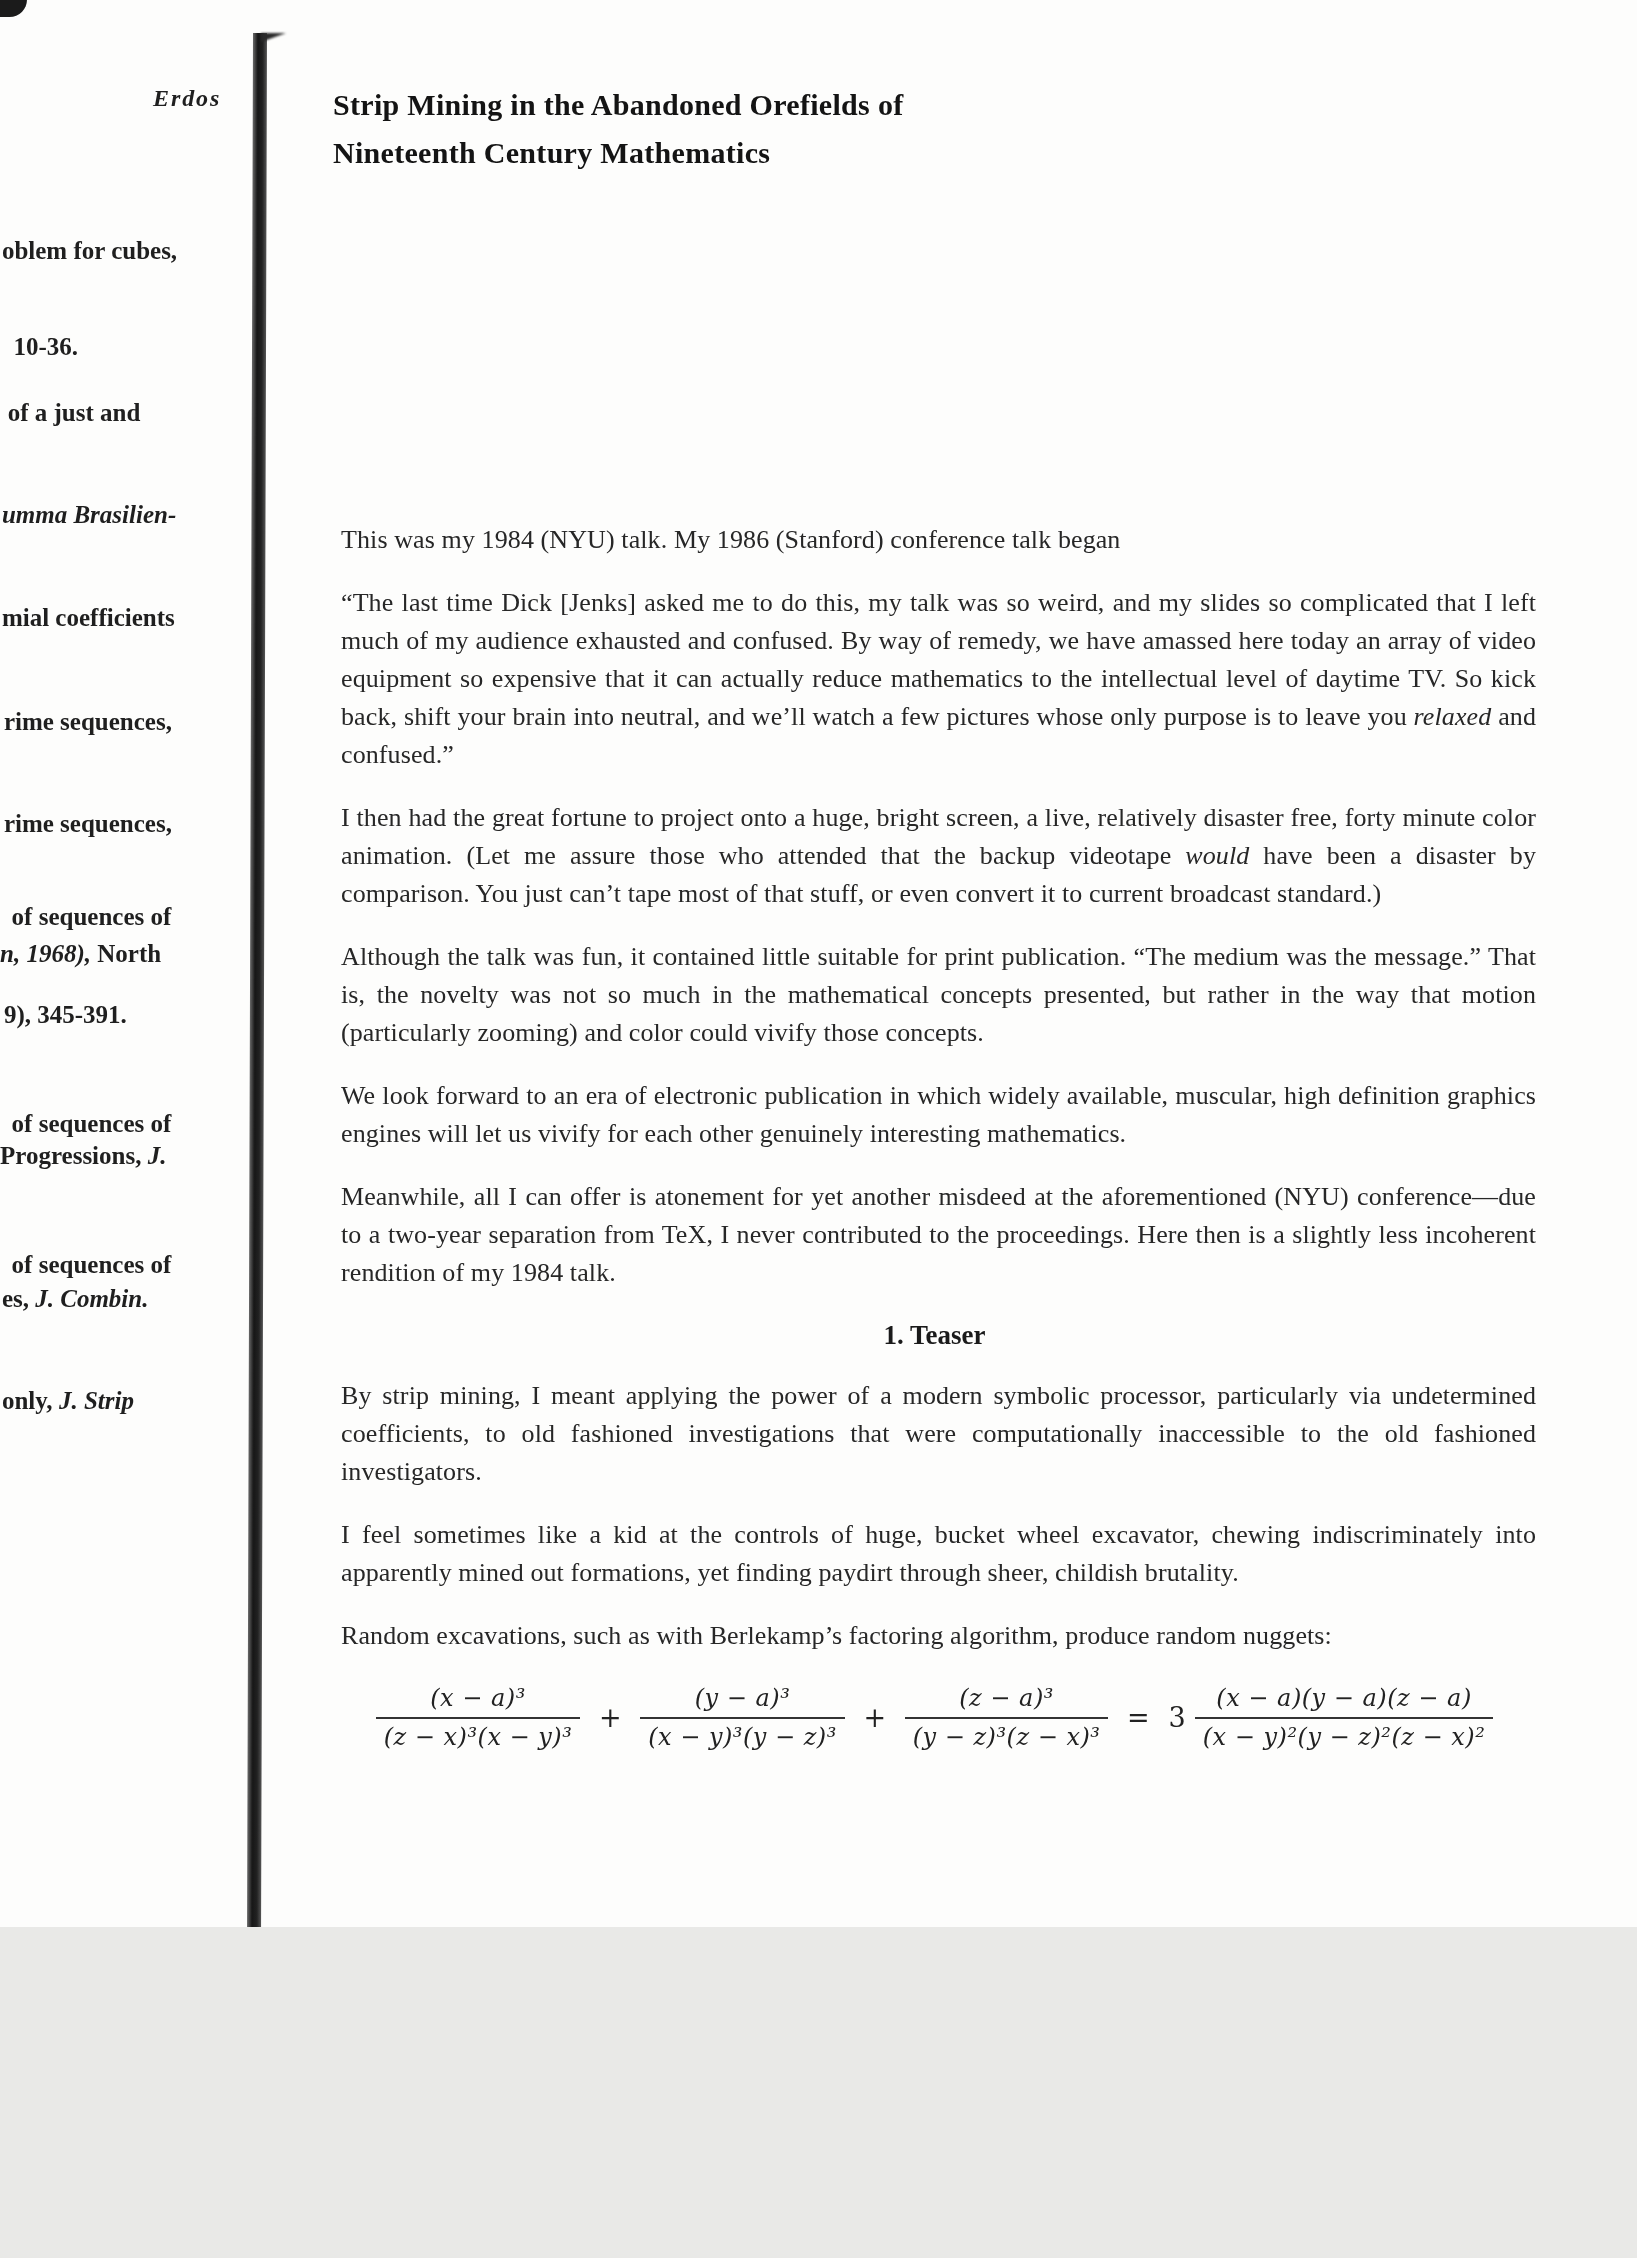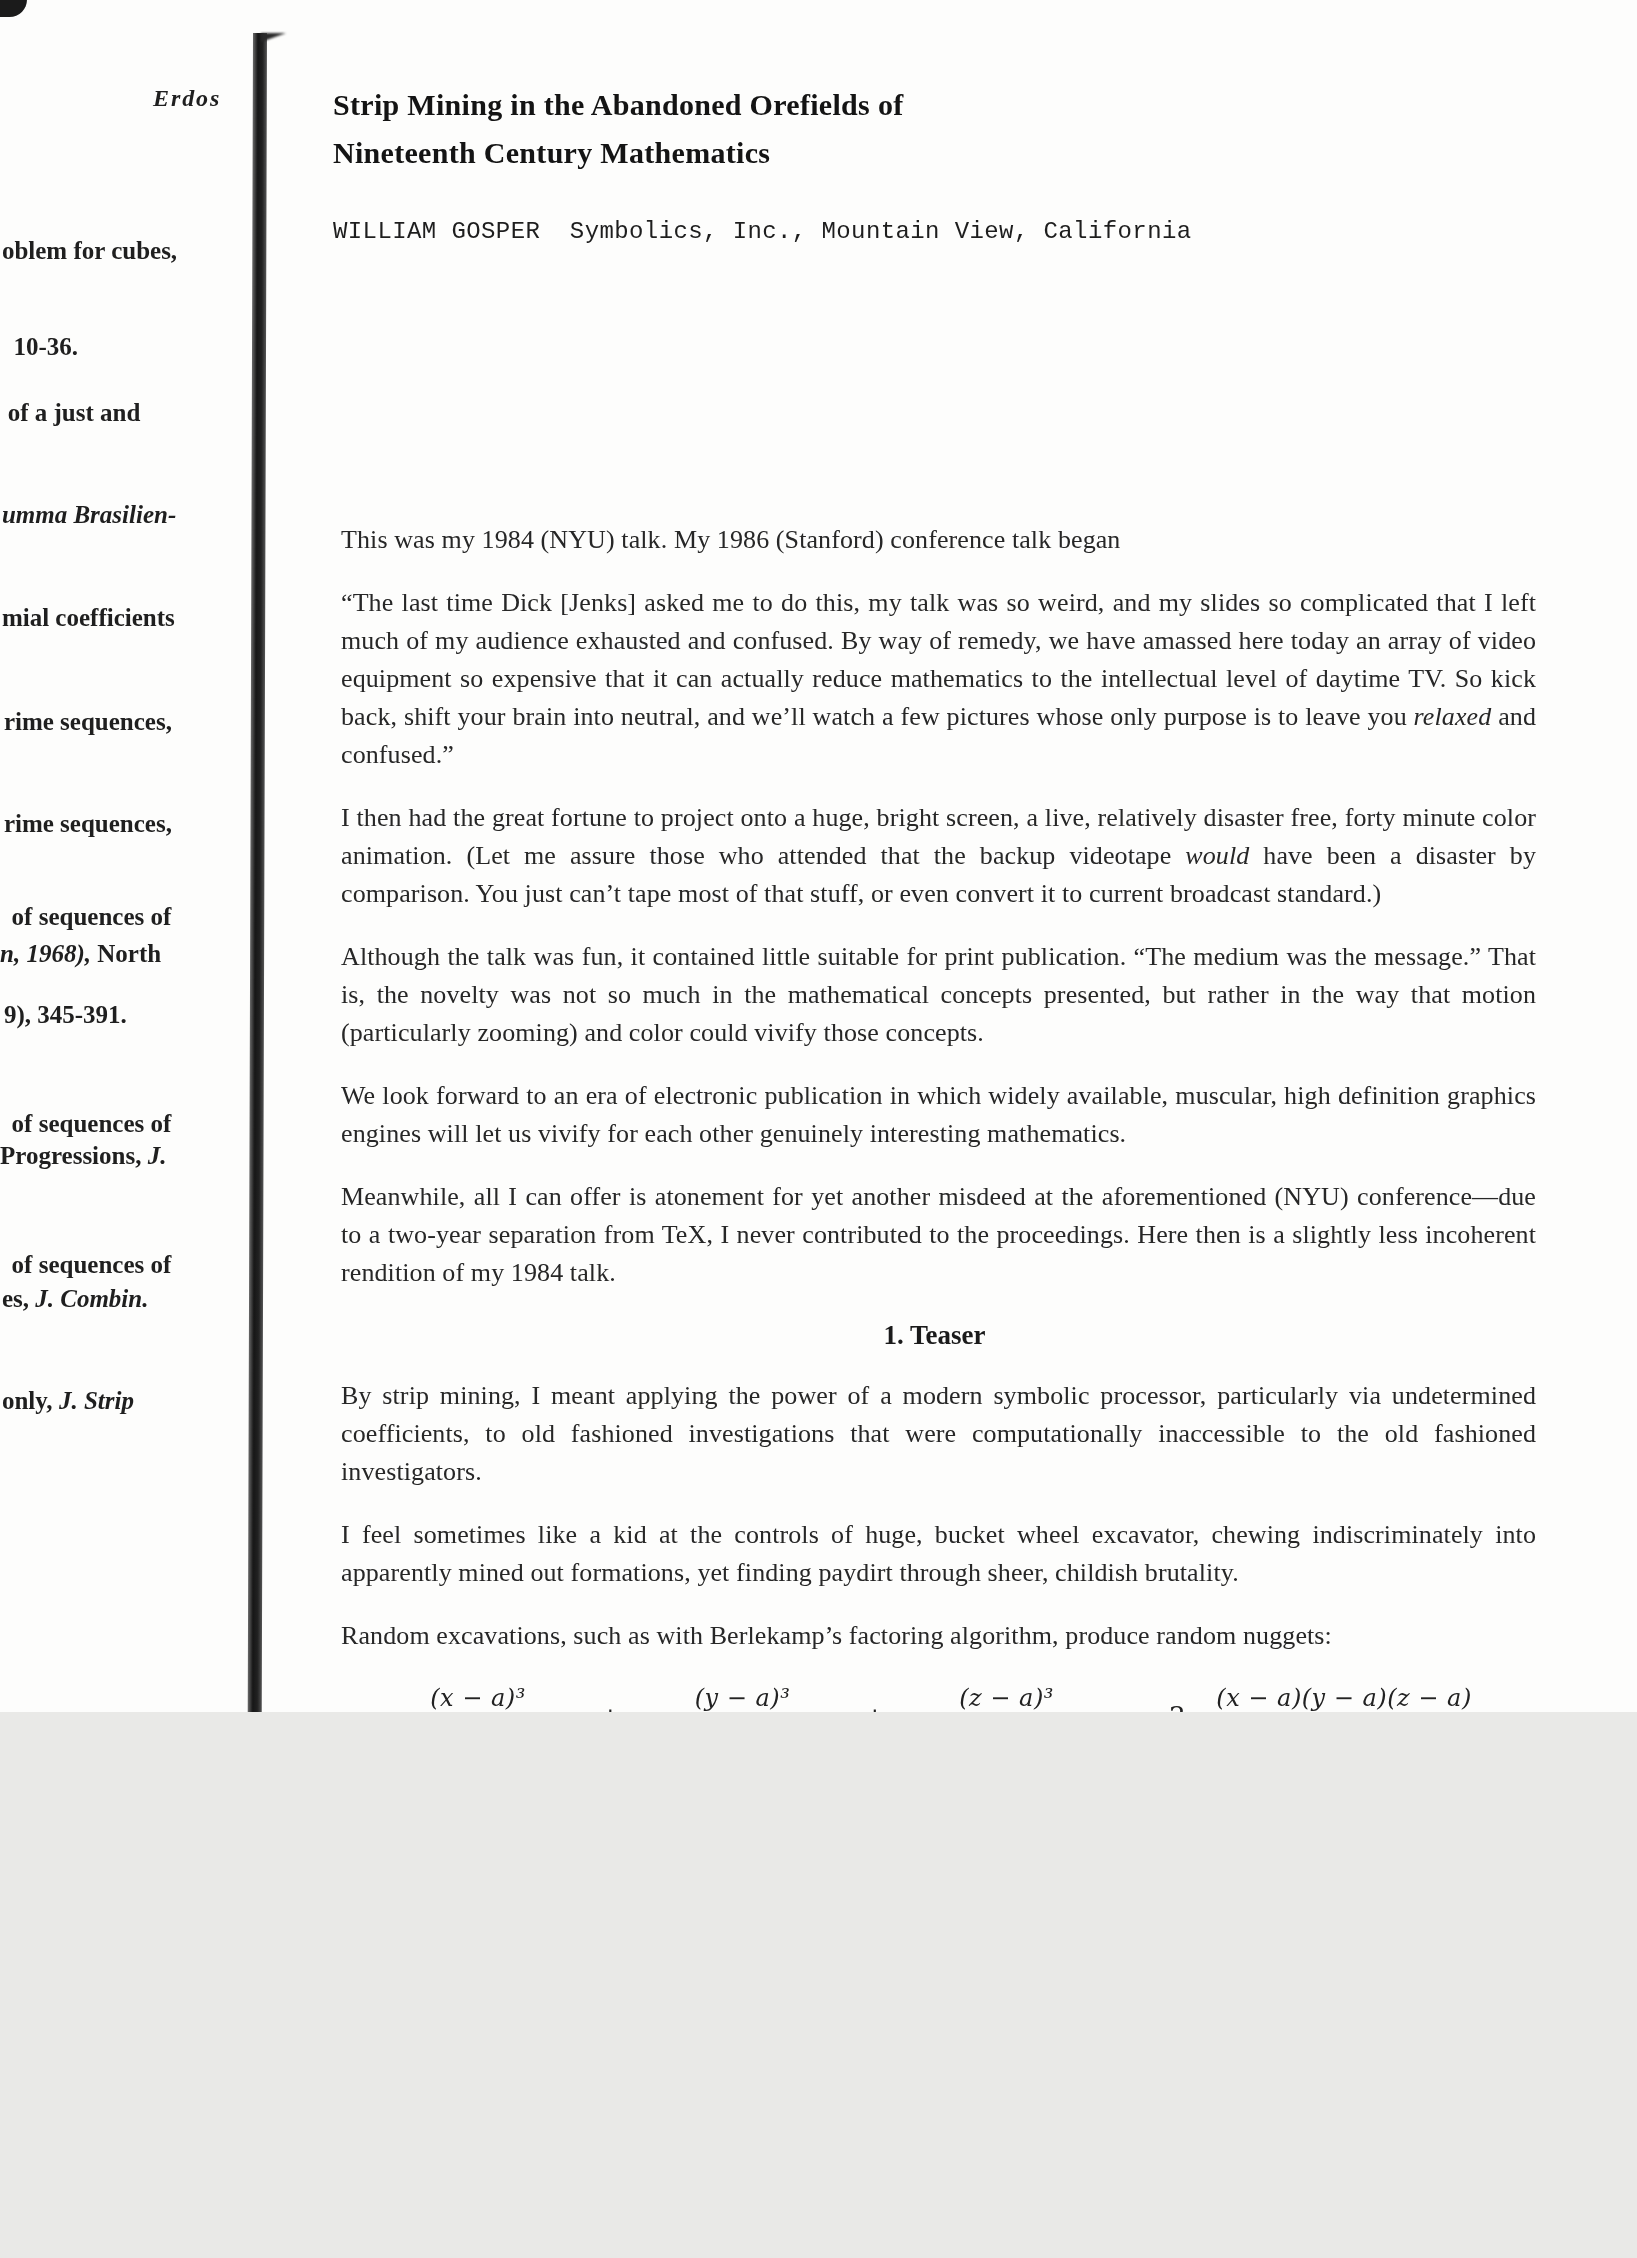--- a/index.html
+++ b/index.html
@@ -1,17 +1,17 @@
 <!DOCTYPE html>
 <html><head>
 <meta charset="utf-8">
 <style>
   html,body{margin:0;padding:0;background:#e9e9e7;}
   #scan{
-    position:relative;width:1638px;height:1712px;overflow:hidden;
+    position:relative;width:1638px;height:1927px;overflow:hidden;
     background:#1d4ed8;font-family:"Liberation Serif",serif;color:#262626;
   }
   
   #page{
     position:absolute;left:0;top:0;width:1638px;height:2115px;
     background:#fdfdfc;overflow:hidden;
   }
   
   .corner-mark{
     position:absolute;left:-7.7px;top:-7.7px;width:35px;height:25px;
@@ -115,21 +115,20 @@
     <div class="margin-frag" style="left:11.6px;top:1249px"><span>of sequences of</span></div>
     <div class="margin-frag" style="left:1.9px;top:1283px"><span>es, </span><span class="it">J. Combin.</span></div>
     <div class="margin-frag" style="left:1.9px;top:1385px"><span>only, </span><span class="it">J. Strip</span></div>
 
     <div id="main-col">
       <h1 class="title">
         <span>Strip Mining in the Abandoned Orefields of</span><br>
         <span>Nineteenth Century Mathematics</span>
       </h1>
     </div>
-    <div class="author">WILLIAM GOSPER  Symbolics, Inc., Mountain View, California</div>
 
     <div id="content">
       <p class="body"><span>This was my 1984 (NYU) talk. My 1986 (Stanford) conference talk began</span></p>
       <p class="body"><span>“The last time Dick [Jenks] asked me to do this, my talk was so weird, and my slides so complicated that I left much of my audience exhausted and confused. By way of remedy, we have amassed here today an array of video equipment so expensive that it can actually reduce mathematics to the intellectual level of daytime TV. So kick back, shift your brain into neutral, and we’ll watch a few pictures whose only purpose is to leave you </span><span class="it">relaxed</span><span> and confused.”</span></p>
       <p class="body"><span>I then had the great fortune to project onto a huge, bright screen, a live, relatively disaster free, forty minute color animation. (Let me assure those who attended that the backup videotape </span><span class="it">would</span><span> have been a disaster by comparison. You just can’t tape most of that stuff, or even convert it to current broadcast standard.)</span></p>
       <p class="body"><span>Although the talk was fun, it contained little suitable for print publication. “The medium was the message.” That is, the novelty was not so much in the mathematical concepts presented, but rather in the way that motion (particularly zooming) and color could vivify those concepts.</span></p>
       <p class="body"><span>We look forward to an era of electronic publication in which widely available, muscular, high definition graphics engines will let us vivify for each other genuinely interesting mathematics.</span></p>
       <p class="body"><span>Meanwhile, all I can offer is atonement for yet another misdeed at the aforementioned (NYU) conference—due to a two-year separation from TeX, I never contributed to the proceedings. Here then is a slightly less incoherent rendition of my 1984 talk.</span></p>
 
       <h2 class="sec-head teaser">1. Teaser</h2>

